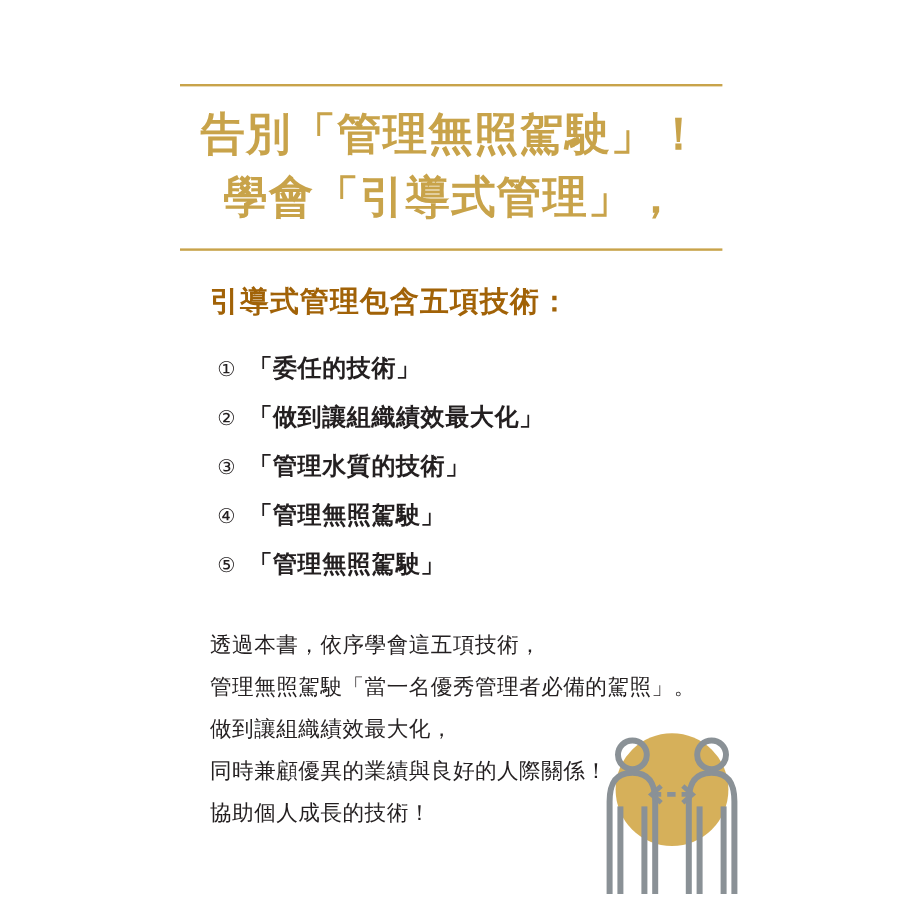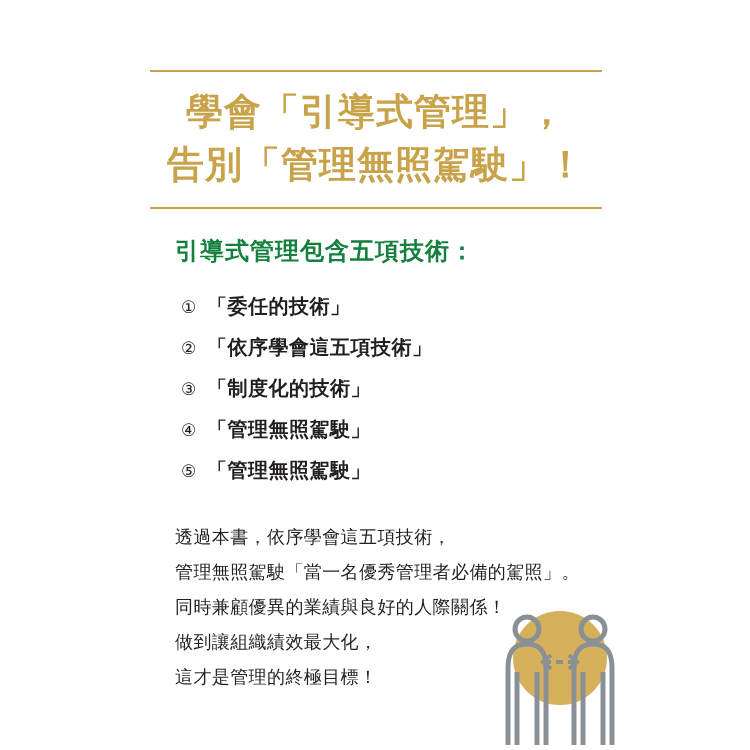--- a/index.html
+++ b/index.html
@@ -54,21 +54,21 @@
     left: 175px;
     top: 235px;
     width: 520px;
     color: #2f3133;
   }
   .subtitle {
     font-size: 24px;
     font-weight: bold;
     letter-spacing: 1px;
     margin: 0 0 26px 0;
-    color: #15803d;
+    color: #a16207;
   }
   .skill-list {
     list-style: none;
     margin: 0 0 0 6px;
     padding: 0;
   }
   .skill-item {
     display: flex;
     align-items: baseline;
     font-size: 20px;
@@ -112,58 +112,58 @@
   }
 </style>
 </head>
 <body>
 
 <div class="page">
 
   <div class="headline-block">
     <div class="rule-top"></div>
     <div class="headline">
+      <span class="line">告別「管理無照駕駛」！</span>
       <span class="line">學會「引導式管理」，</span>
-      <span class="line">告別「管理無照駕駛」！</span>
     </div>
     <div class="rule-bottom"></div>
   </div>
 
   <div class="body-block">
     <h2 class="subtitle">引導式管理包含五項技術：</h2>
 
     <ul class="skill-list">
       <li class="skill-item">
         <span class="skill-num">①</span>
         <span class="skill-text">「委任的技術」</span>
       </li>
       <li class="skill-item">
         <span class="skill-num">②</span>
-        <span class="skill-text">「依序學會這五項技術」</span>
+        <span class="skill-text">「做到讓組織績效最大化」</span>
       </li>
       <li class="skill-item">
         <span class="skill-num">③</span>
-        <span class="skill-text">「制度化的技術」</span>
+        <span class="skill-text">「管理水質的技術」</span>
       </li>
       <li class="skill-item">
         <span class="skill-num">④</span>
         <span class="skill-text">「管理無照駕駛」</span>
       </li>
       <li class="skill-item">
         <span class="skill-num">⑤</span>
         <span class="skill-text">「管理無照駕駛」</span>
       </li>
     </ul>
 
     <div class="paragraph">
       <span class="pline">透過本書，依序學會這五項技術，</span>
       <span class="pline">管理無照駕駛「當一名優秀管理者必備的駕照」。</span>
+      <span class="pline">做到讓組織績效最大化，</span>
       <span class="pline">同時兼顧優異的業績與良好的人際關係！</span>
-      <span class="pline">做到讓組織績效最大化，</span>
-      <span class="pline">這才是管理的終極目標！</span>
+      <span class="pline">協助個人成長的技術！</span>
     </div>
   </div>
 
   <div class="illustration">
     <svg width="130" height="145" viewBox="0 0 130 145" xmlns="http://www.w3.org/2000/svg" aria-hidden="true">
 
       <circle cx="65" cy="58" r="47" fill="#d6b05a"></circle>
 
       <circle cx="32" cy="29" r="12" fill="none" stroke="#8a9196" stroke-width="5"></circle>
       <path d="M32 44 C16 44 13 56 13 68 L13 145 M32 44 C48 44 51 56 51 68 L51 145" fill="none" stroke="#8a9196" stroke-width="5"></path>

